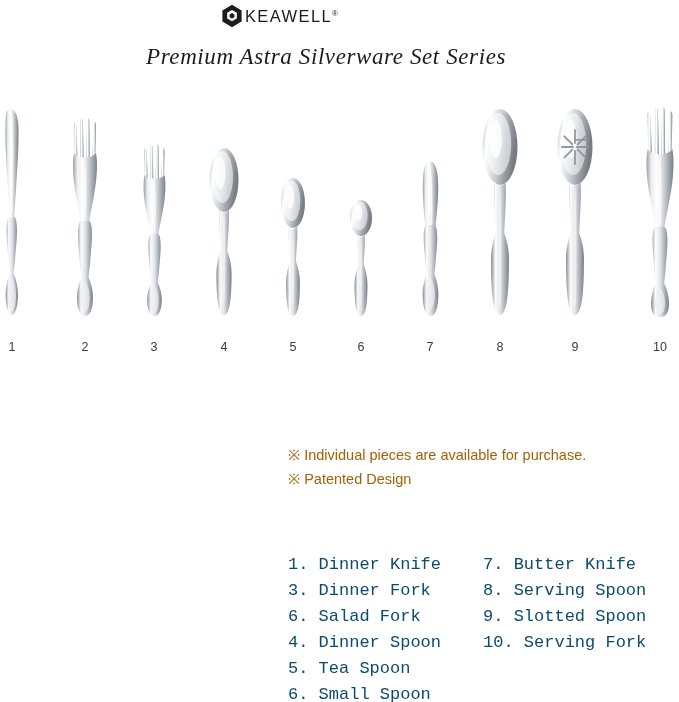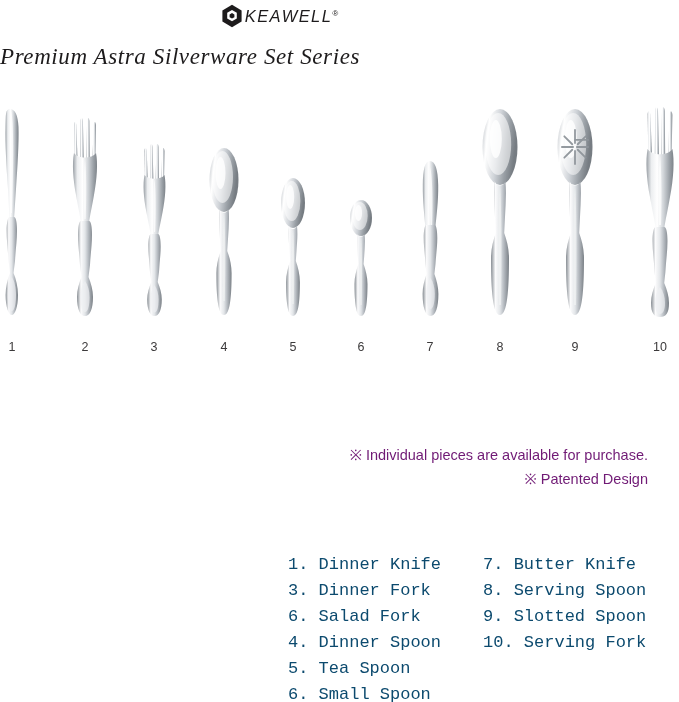--- a/index.html
+++ b/index.html
@@ -17,21 +17,20 @@
   }
   .brand {
     position: absolute;
     top: 4px;
     left: 0;
     width: 559px;
     display: flex;
     align-items: center;
     justify-content: center;
     gap: 2px;
-    font-style: italic;
   }
   .brand-mark {
     width: 22px;
     height: 24px;
     display: block;
   }
   .brand-name {
     font-family: "Liberation Sans", sans-serif;
     font-size: 16.5px;
     letter-spacing: 1.4px;
@@ -41,21 +40,21 @@
   .brand-reg {
     font-size: 8px;
     vertical-align: super;
     letter-spacing: 0;
   }
   .title {
     position: absolute;
     top: 44px;
     left: 0;
     width: 652px;
-    text-align: left;
+    text-align: center;
     font-family: "Liberation Serif", serif;
     font-style: italic;
     font-size: 23px;
     letter-spacing: 0.6px;
     color: #1d1b1c;
   }
 
   
   .pieces {
     position: absolute;
@@ -90,24 +89,23 @@
 
   
   .notes {
     position: absolute;
     left: 288px;
     top: 443px;
     width: 360px;
   }
   .note-line {
     font-size: 14.5px;
-    color: #701a75;
+    color: #a16207;
     line-height: 24px;
     white-space: nowrap;
-    text-align: right;
   }
   .legend {
     position: absolute;
     left: 288px;
     top: 552px;
     width: 370px;
     display: flex;
     gap: 42px;
   }
   .legend-col {

